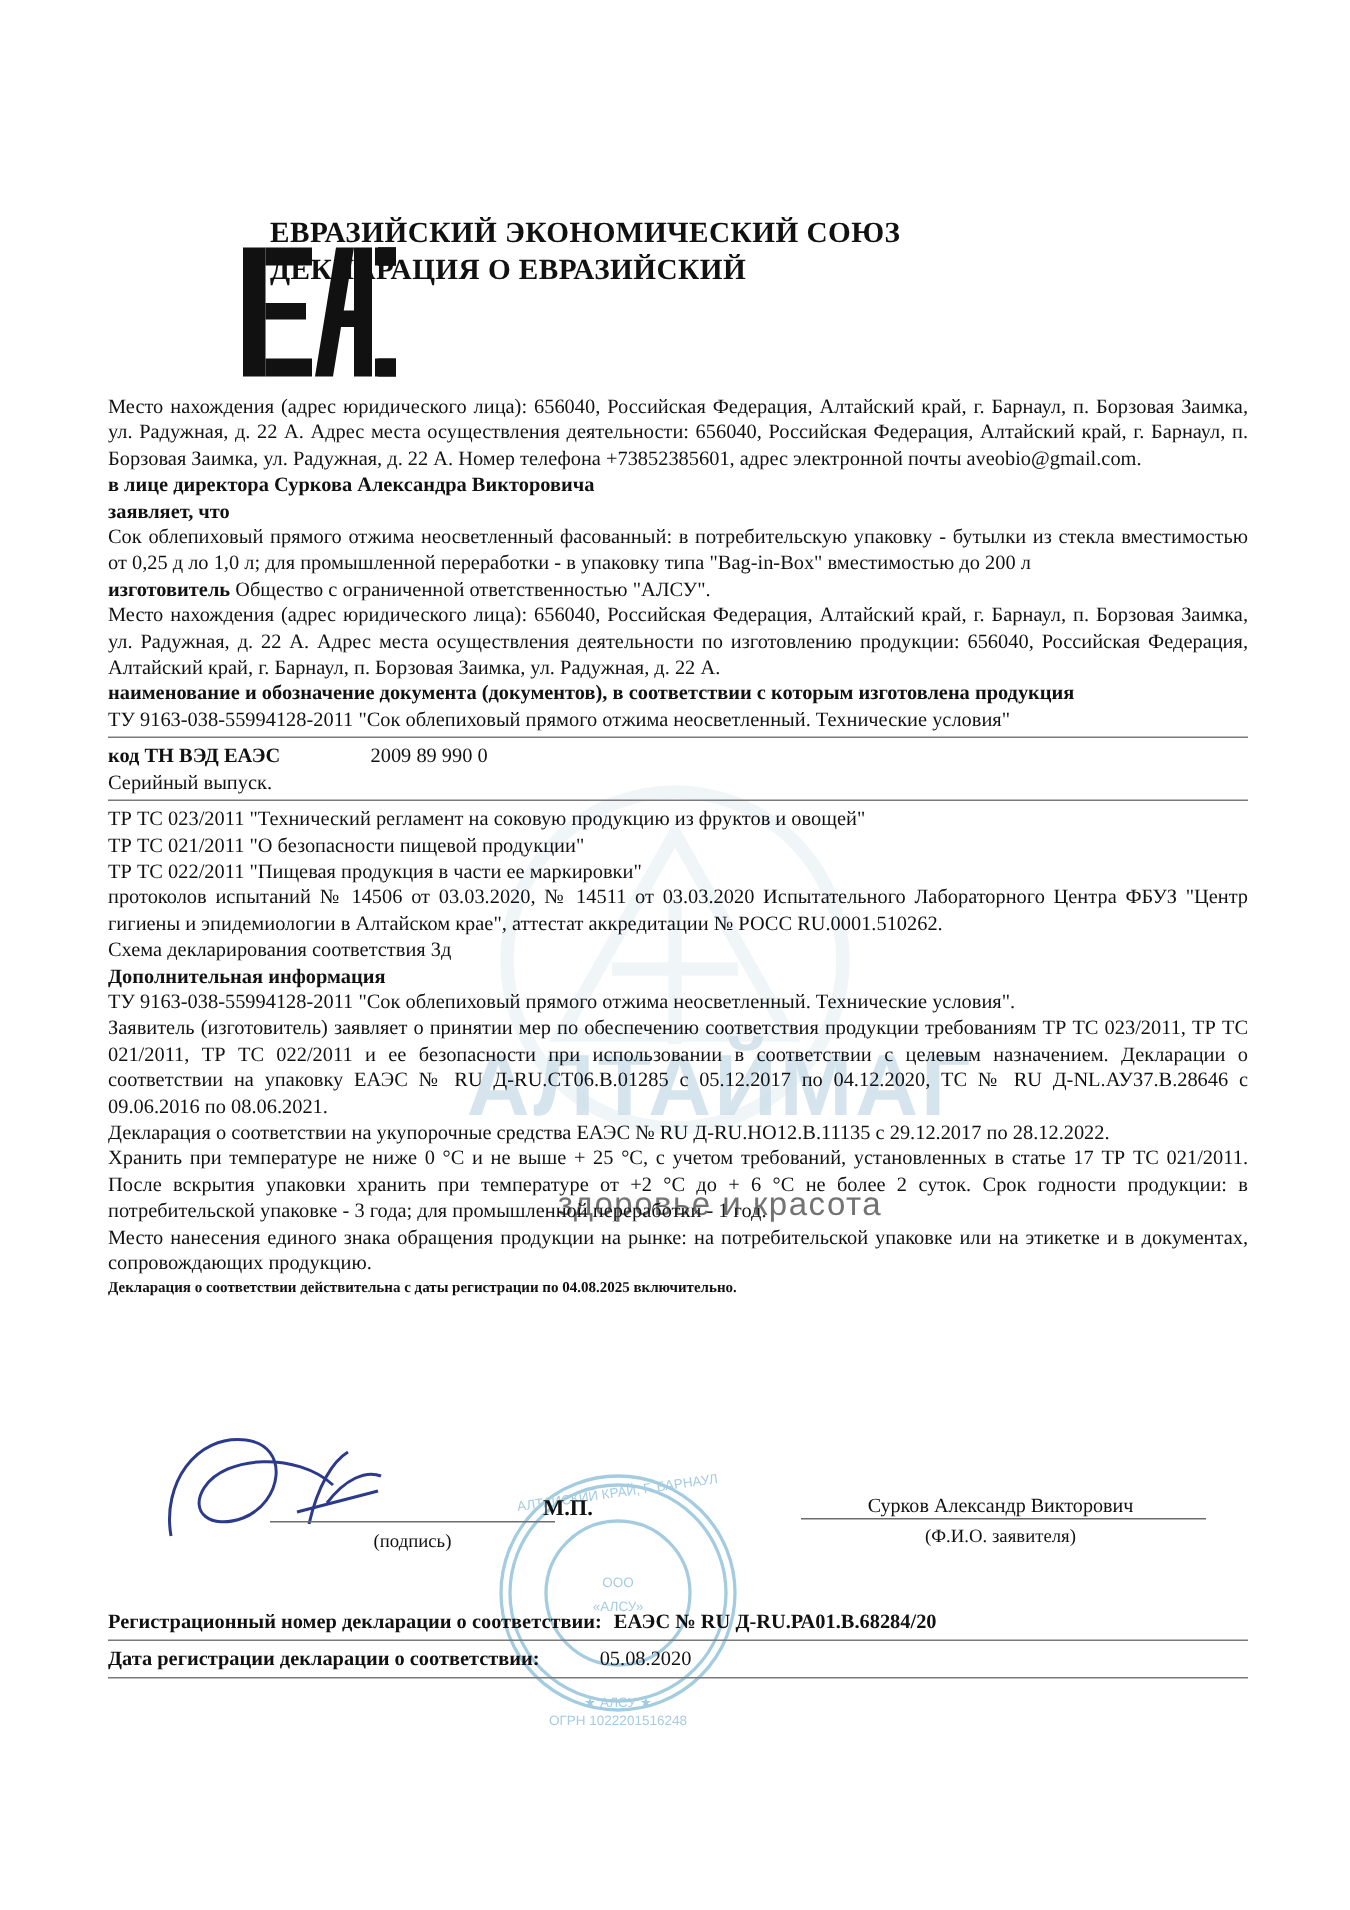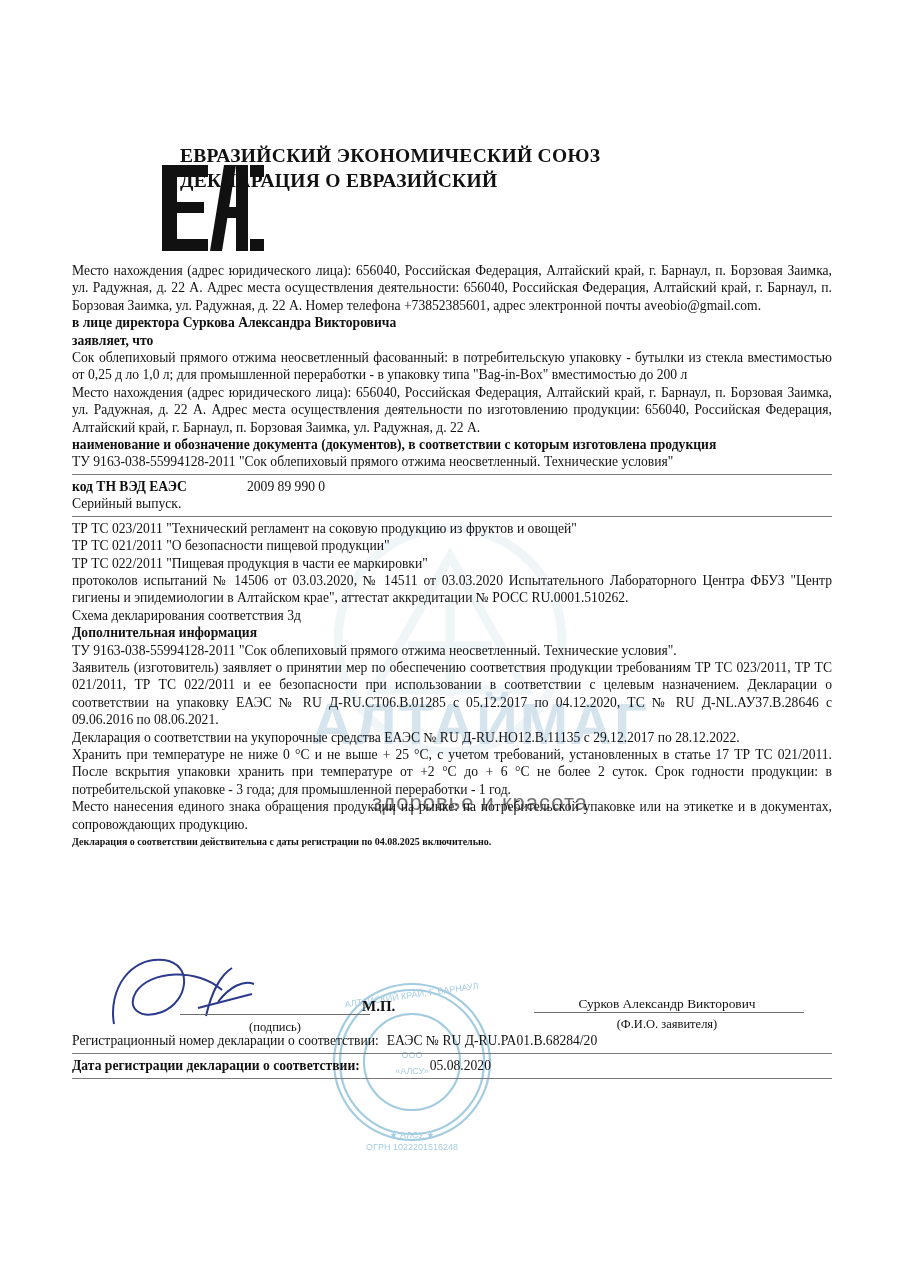--- a/index.html
+++ b/index.html
@@ -178,29 +178,29 @@
 
   .reg-block {
     position: absolute;
     left: 72px;
     top: 1032px;
     width: 760px;
     font-size: 13.6px;
     line-height: 18px;
   }
   .reg-row { display: flex; align-items: baseline; }
-  .reg-row .k { font-weight: normal; }
-  .reg-row .v { font-weight: normal; margin-left: 8px; }
+  .reg-row .k { font-weight: bold; margin-top: 40px; }
+  .reg-row .v { font-weight: bold; margin-left: 8px; }
   .reg-line {
     border: 0;
     border-top: 1px solid #7a7a7a;
     margin: 3px 0;
   }
   .date-k { font-weight: bold; }
-  .date-v { margin-left: 70px; }
+  .date-v { margin-left: 40px; }
 </style>
 </head>
 <body>
 
 <div class="page">
 
   <div class="watermark">
     <svg class="wm-logo" viewBox="0 0 240 240">
       <circle cx="120" cy="120" r="112" fill="none" stroke="#cfe0ea" stroke-width="9"></circle>
       <path d="M120 36 L196 170 L44 170 Z" fill="none" stroke="#cfe0ea" stroke-width="9"></path>
@@ -250,20 +250,24 @@
 
 
       <p class="row">Место нахождения (адрес юридического лица): 656040, Российская Федерация, Алтайский край, г. Барнаул, п. Борзовая Заимка, ул. Радужная, д. 22 А. Адрес места осуществления деятельности: 656040, Российская Федерация, Алтайский край, г. Барнаул, п. Борзовая Заимка, ул. Радужная, д. 22 А. Номер телефона +73852385601, адрес электронной почты aveobio@gmail.com.</p>
 
       <p class="row b">в лице директора Суркова Александра Викторовича</p>
 
       <p class="row b">заявляет, что</p>
 
       <p class="row">Сок облепиховый прямого отжима неосветленный фасованный: в потребительскую упаковку - бутылки из стекла вместимостью от 0,25 д ло 1,0 л; для промышленной переработки - в упаковку типа "Bag-in-Box" вместимостью до 200 л</p>
 
+      <p class="row">
+        <span class="b">изготовитель</span>
+        <span>Общество с ограниченной ответственностью "АЛСУ".</span>
+      </p>
 
       <p class="row">Место нахождения (адрес юридического лица): 656040, Российская Федерация, Алтайский край, г. Барнаул, п. Борзовая Заимка, ул. Радужная, д. 22 А. Адрес места осуществления деятельности по изготовлению продукции: 656040, Российская Федерация, Алтайский край, г. Барнаул, п. Борзовая Заимка, ул. Радужная, д. 22 А.</p>
 
       <p class="row b">наименование и обозначение документа (документов), в соответствии с которым изготовлена продукция</p>
       <p class="row">ТУ 9163-038-55994128-2011 "Сок облепиховый прямого отжима неосветленный. Технические условия"</p>
 
       <hr class="hr">
 
       <div class="tn-row">
         <span class="lbl">код ТН ВЭД ЕАЭС</span>

